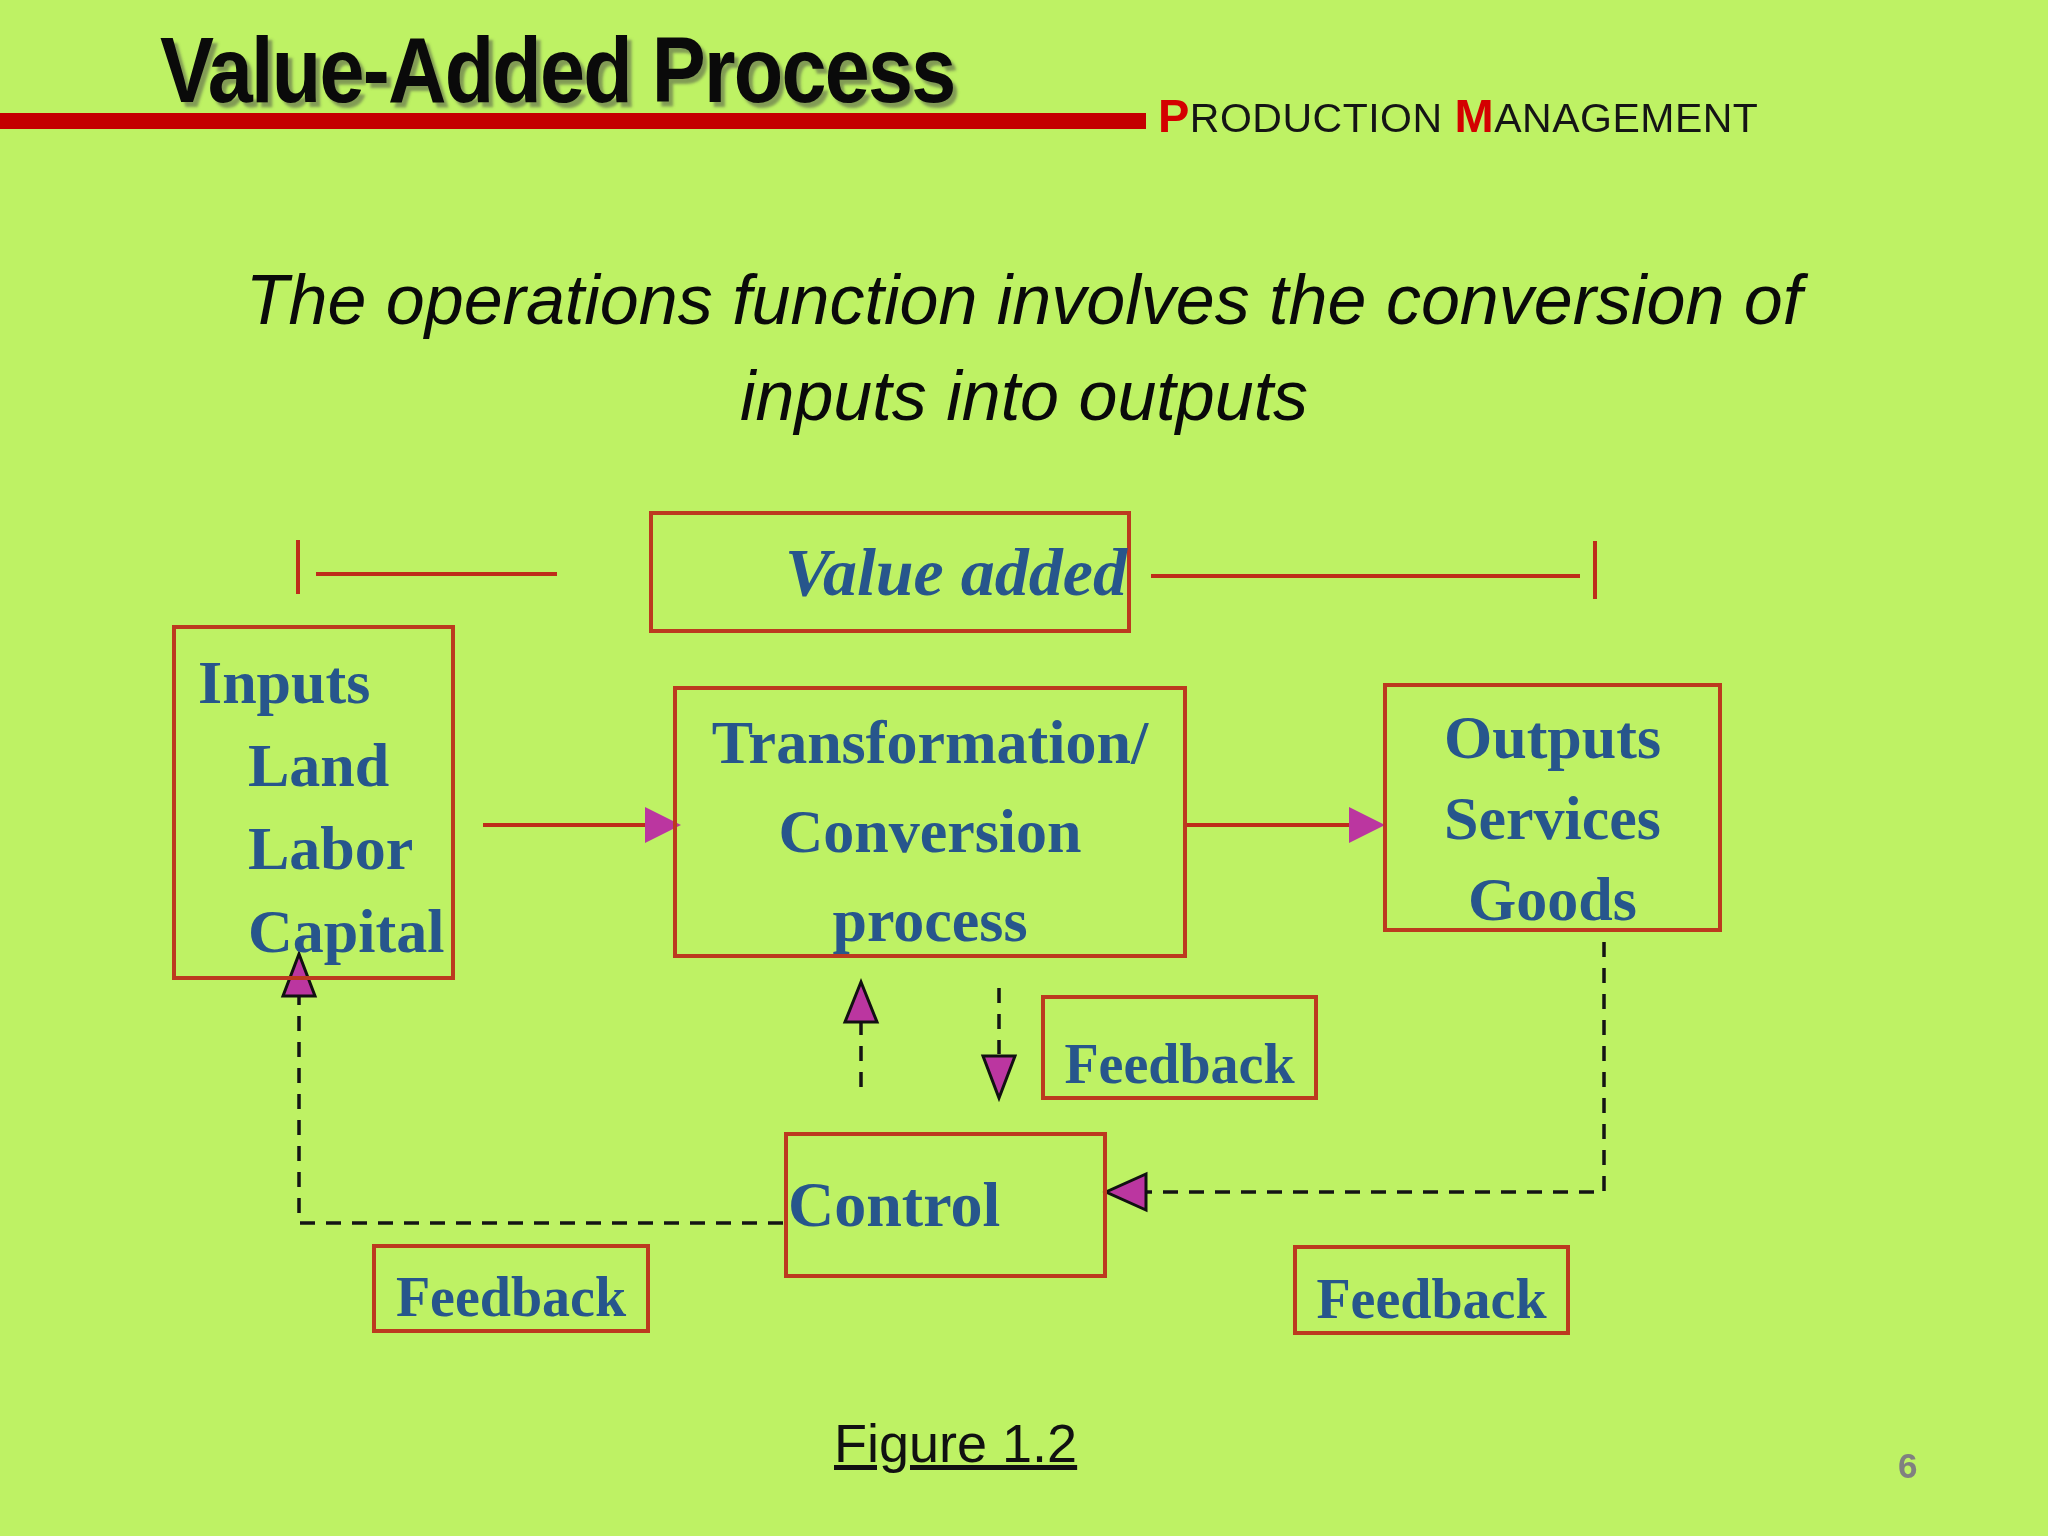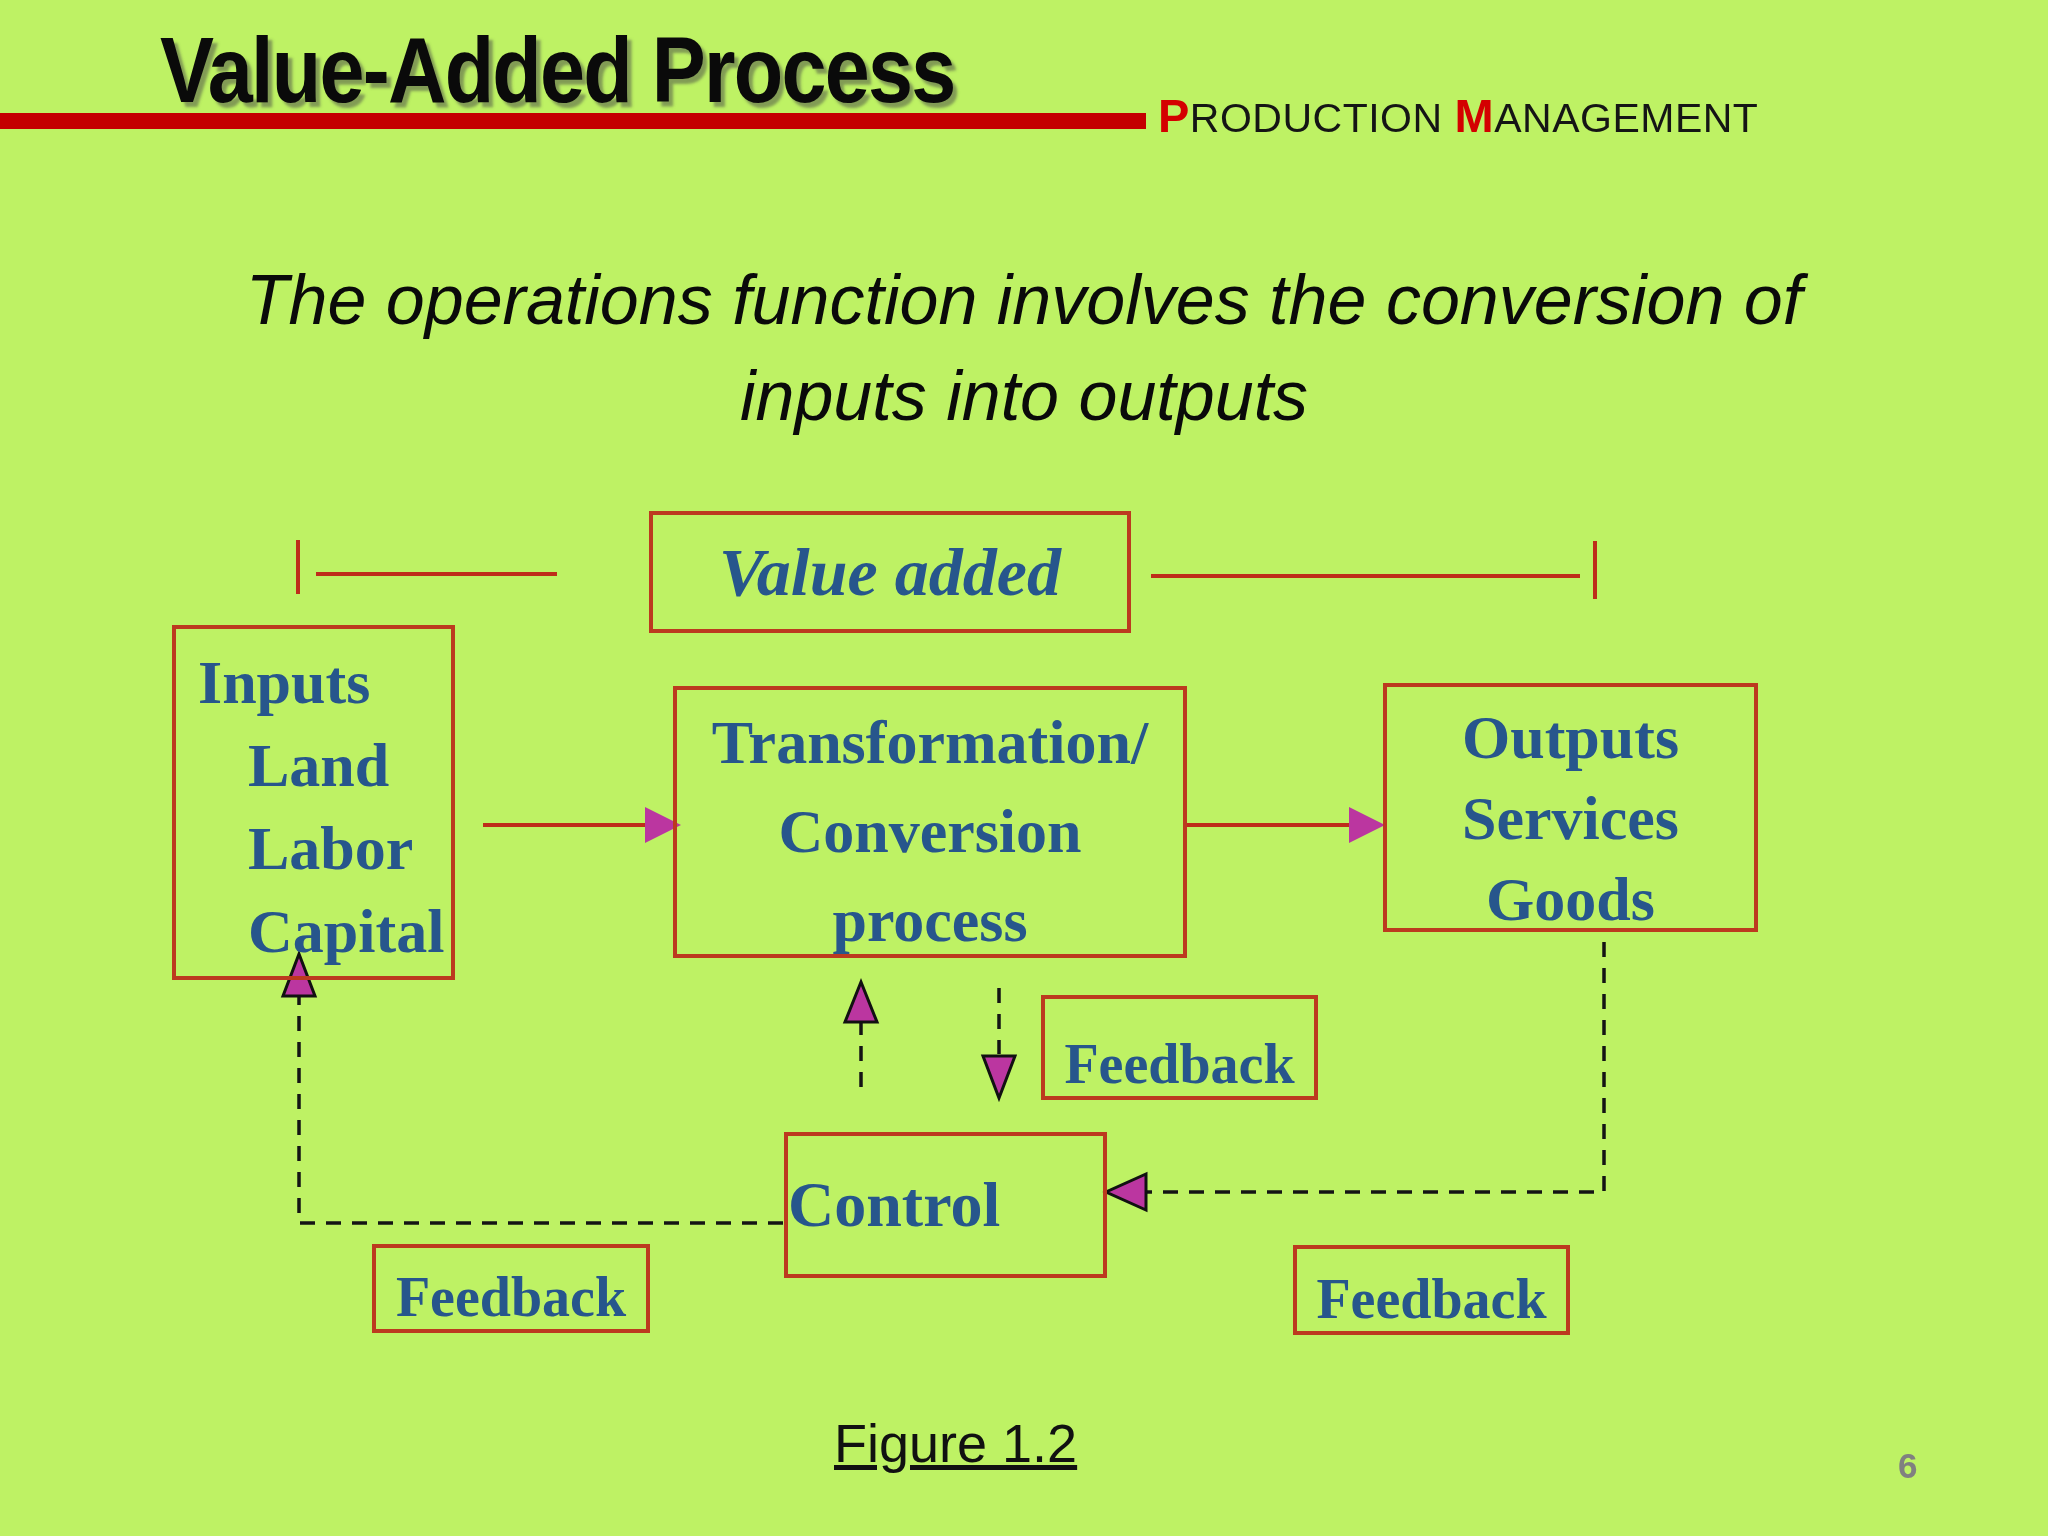--- a/index.html
+++ b/index.html
@@ -47,32 +47,32 @@
   }
   
   .dbox{
     position:absolute;border:4px solid var(--box-border);
     background:transparent;color:var(--text-blue);
     font-family:"Liberation Serif",serif;font-weight:bold;
     box-sizing:border-box;
   }
   .value-box{
     left:649px;top:511px;width:482px;height:122px;
-    display:flex;align-items:center;justify-content:center;
+    display:flex;align-items:center;justify-content:flex-end;
     font-size:68px;font-style:italic;
   }
   .inputs-box{left:172px;top:625px;width:283px;height:355px;font-size:62px;line-height:83px;padding-top:12px;}
   .inputs-box .l0{padding-left:22px;}
   .inputs-box .li{padding-left:72px;}
   .transformation-box{
     left:673px;top:686px;width:514px;height:272px;
     font-size:62px;line-height:89px;text-align:center;padding-top:8px;
   }
   .outputs-box{
-    left:1383px;top:683px;width:375px;height:249px;
+    left:1383px;top:683px;width:339px;height:249px;
     font-size:62px;line-height:81px;text-align:center;padding-top:10px;
   }
   .control-box{
     left:784px;top:1132px;width:323px;height:146px;
     display:flex;align-items:center;font-size:64px;
   }
   .feedback-box{display:flex;align-items:flex-end;justify-content:center;font-size:56px;}
   .feedback-mid{left:1041px;top:995px;width:277px;height:105px;}
   .feedback-left{left:372px;top:1244px;width:278px;height:89px;}
   .feedback-right{left:1293px;top:1245px;width:277px;height:90px;}

